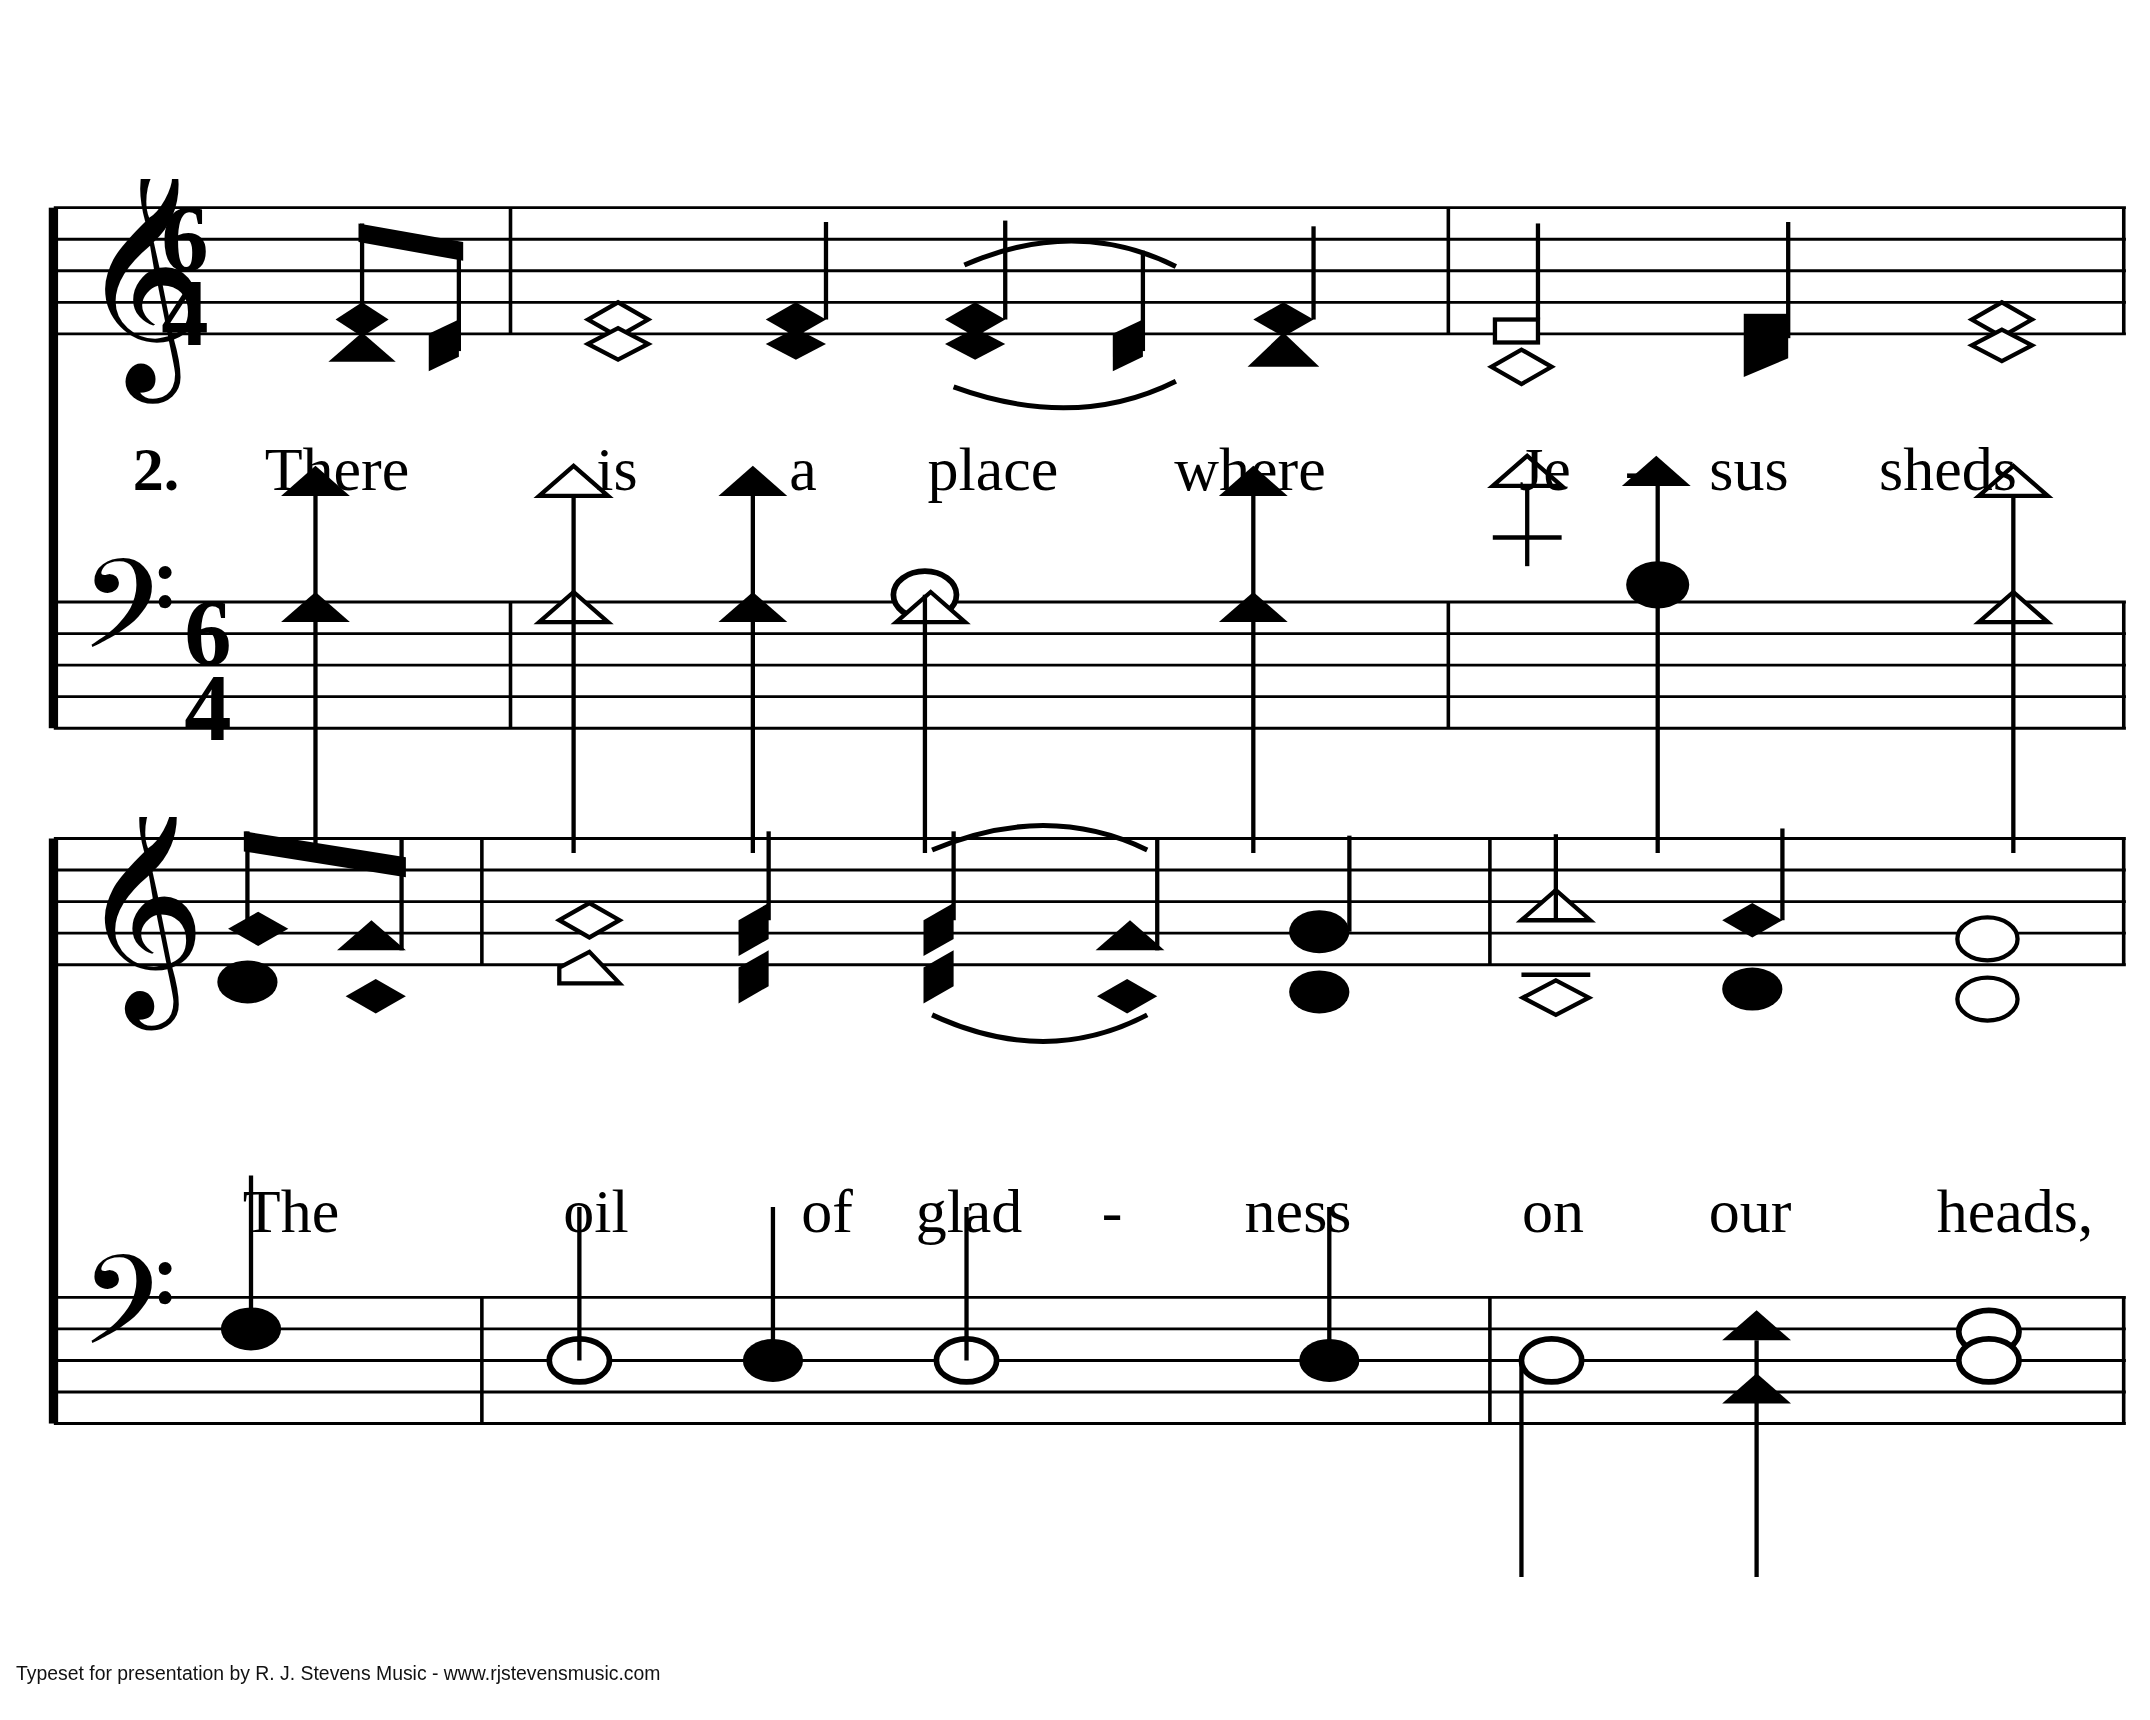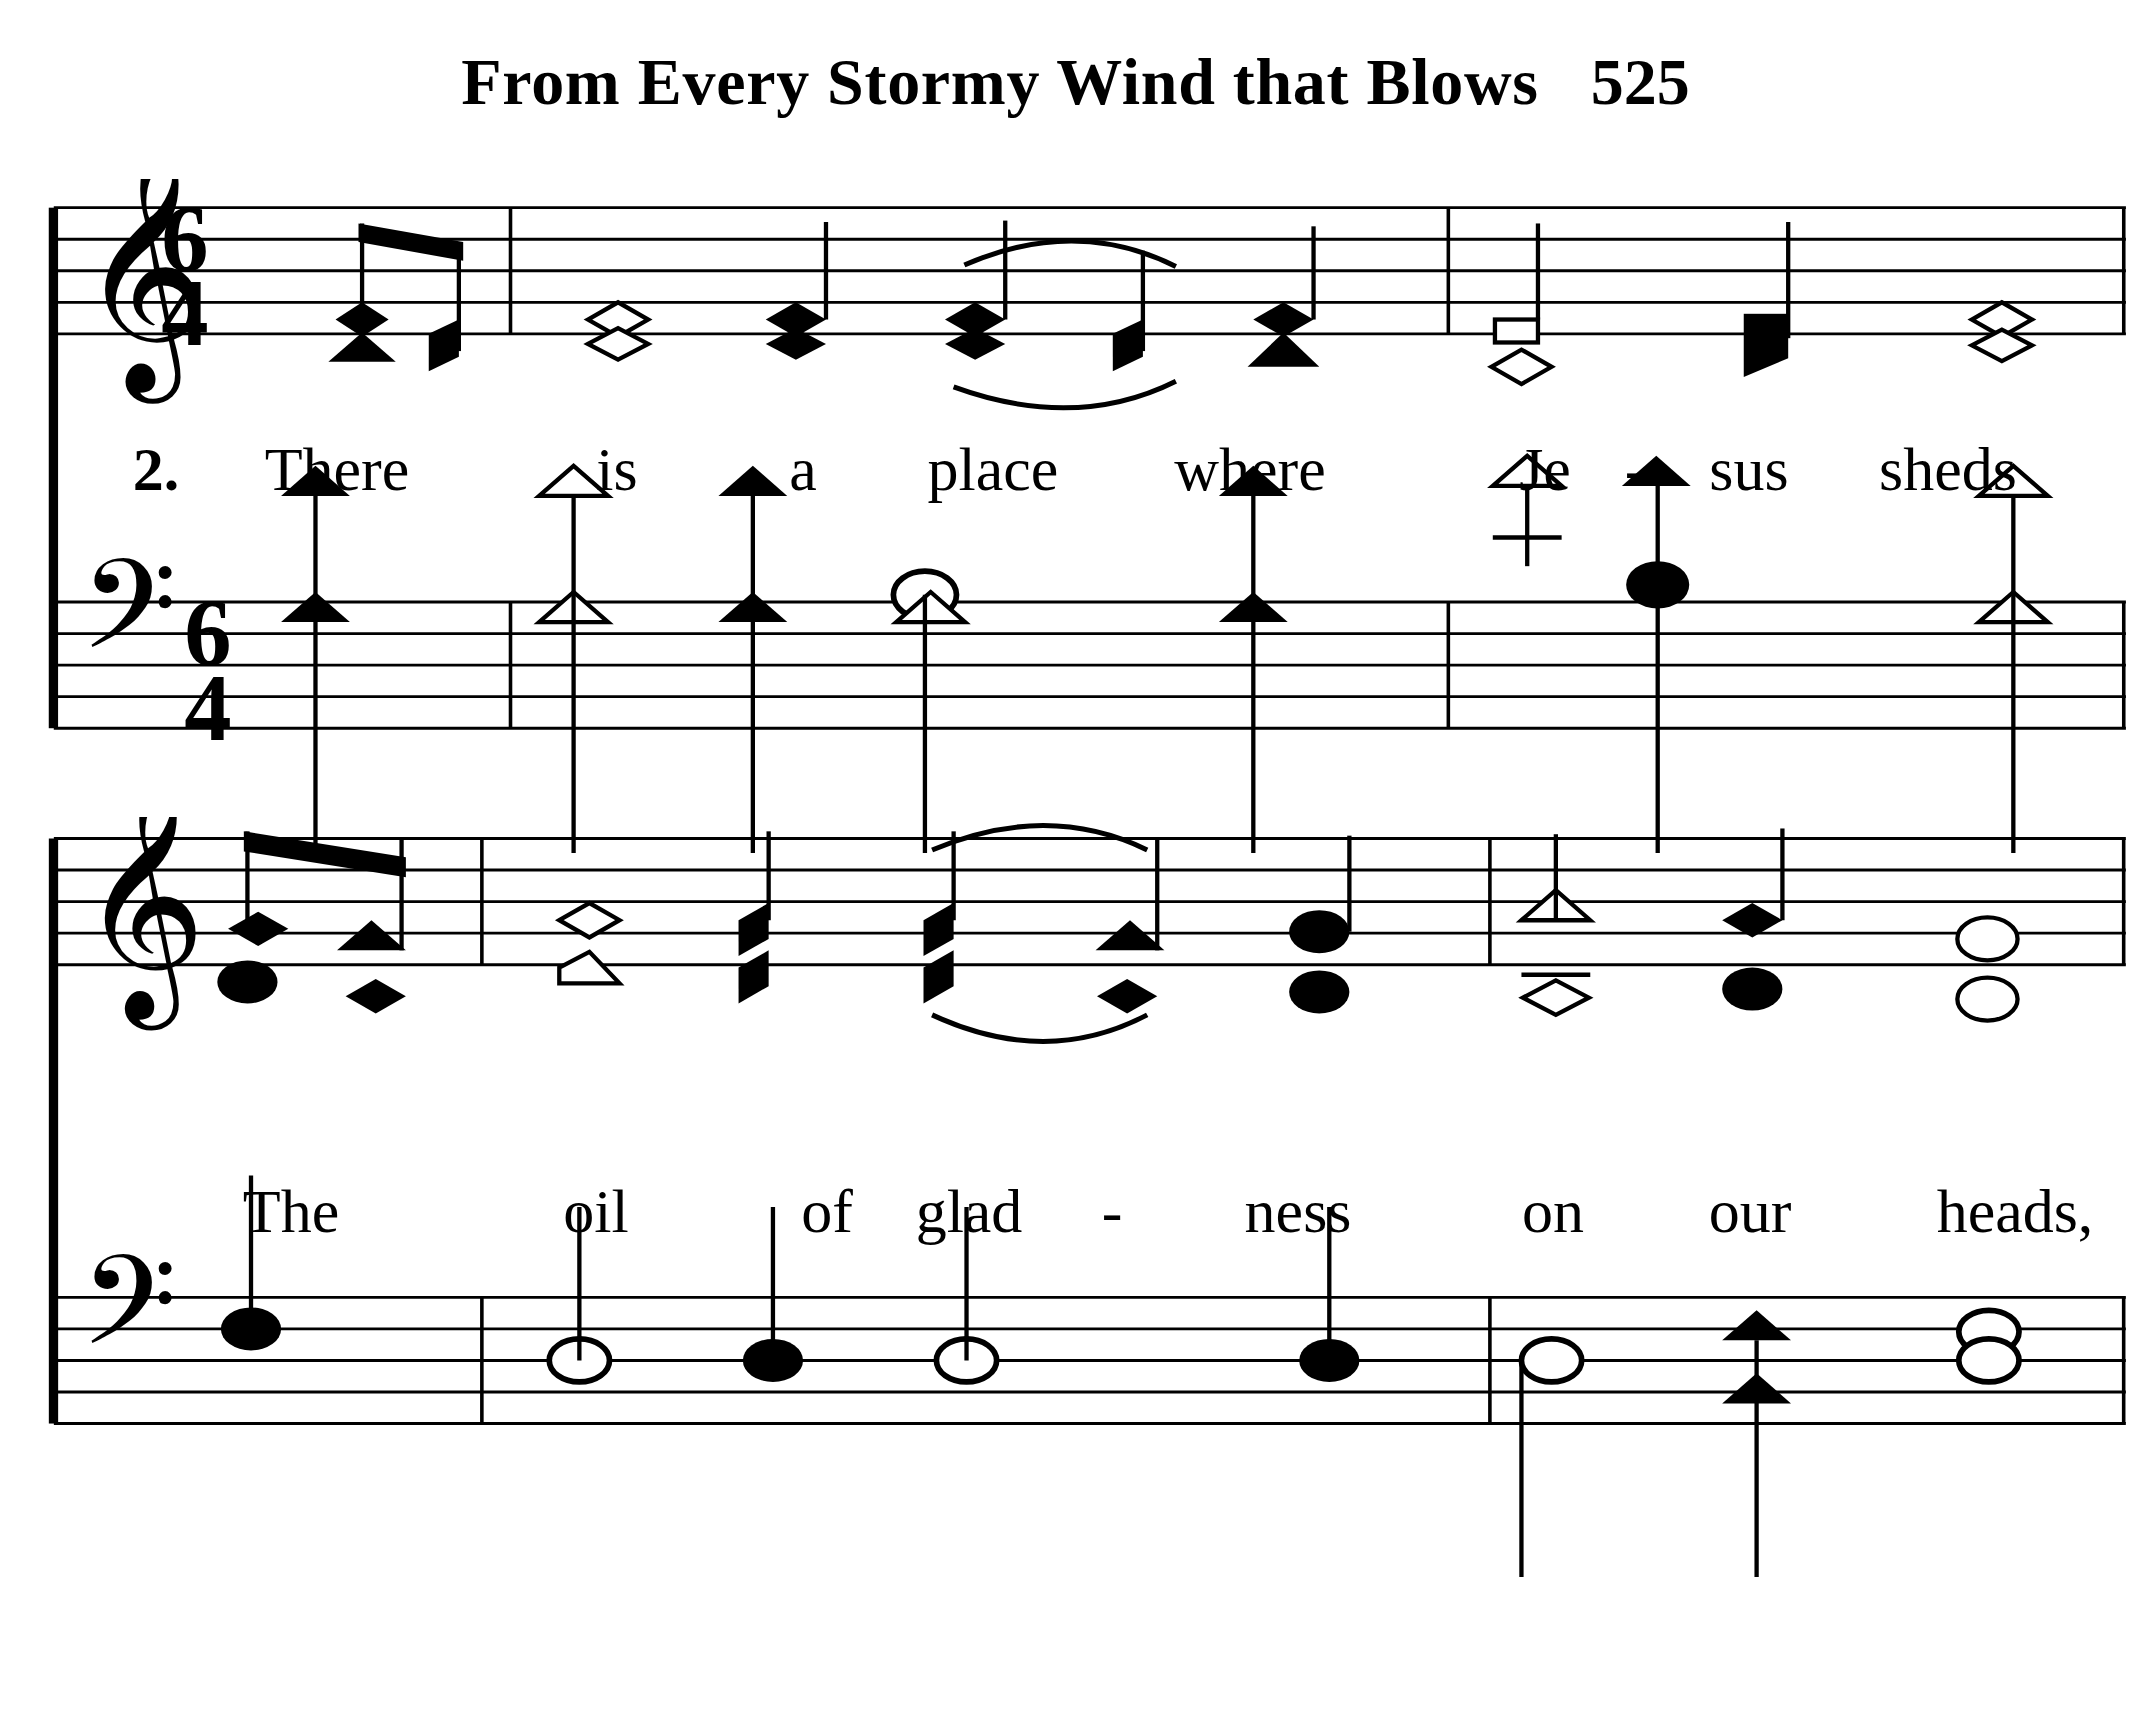--- a/index.html
+++ b/index.html
@@ -83,23 +83,20 @@
     font-size: 19.4px;
     color: #111111;
     white-space: nowrap;
   }
 </style>
 </head>
 <body>
 
 <div class="page">
 
-  <div class="title-row">
-    <span class="title-text">From Every Stormy Wind that Blows</span><span class="title-number">525</span>
-  </div>
 
   <div class="system" id="system-1">
     <svg class="staff-svg" width="2151" height="717" viewBox="0 0 3000 1000">
       <g stroke="#000" stroke-width="4" fill="none">
 
         <line x1="75" y1="40" x2="2965" y2="40"></line>
         <line x1="75" y1="84" x2="2965" y2="84"></line>
         <line x1="75" y1="128" x2="2965" y2="128"></line>
         <line x1="75" y1="172" x2="2965" y2="172"></line>
         <line x1="75" y1="216" x2="2965" y2="216"></line>
@@ -359,15 +356,16 @@
         <span class="lyric-syl" style="left: 771px; margin-left: 48px;">of</span>
         <span class="lyric-syl" style="left: 961px;">glad</span>
         <span class="lyric-syl" style="left: 1104px;">-</span>
         <span class="lyric-syl" style="left: 1290px;">ness</span>
         <span class="lyric-syl" style="left: 1545px;">on</span>
         <span class="lyric-syl" style="left: 1742px;">our</span>
         <span class="lyric-syl" style="left: 2007px;">heads,</span>
       </div>
   </div>
 
+  <div class="footer">Typeset for presentation by R. J. Stevens Music  -  www.rjstevensmusic.com</div>
 
 </div>
 
 
 </body></html>

